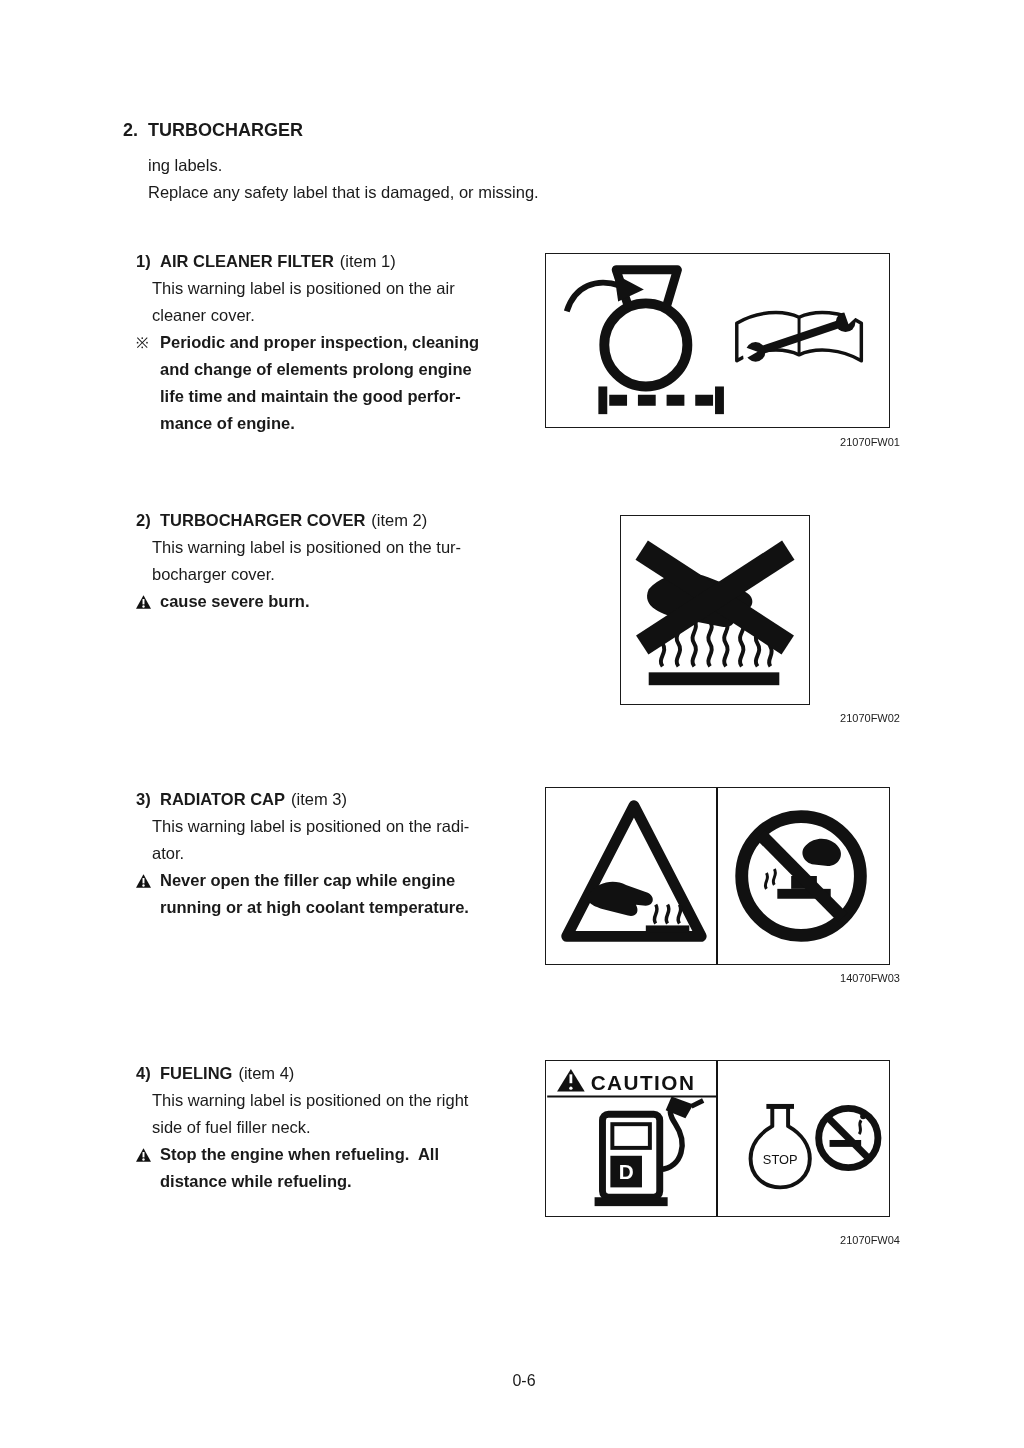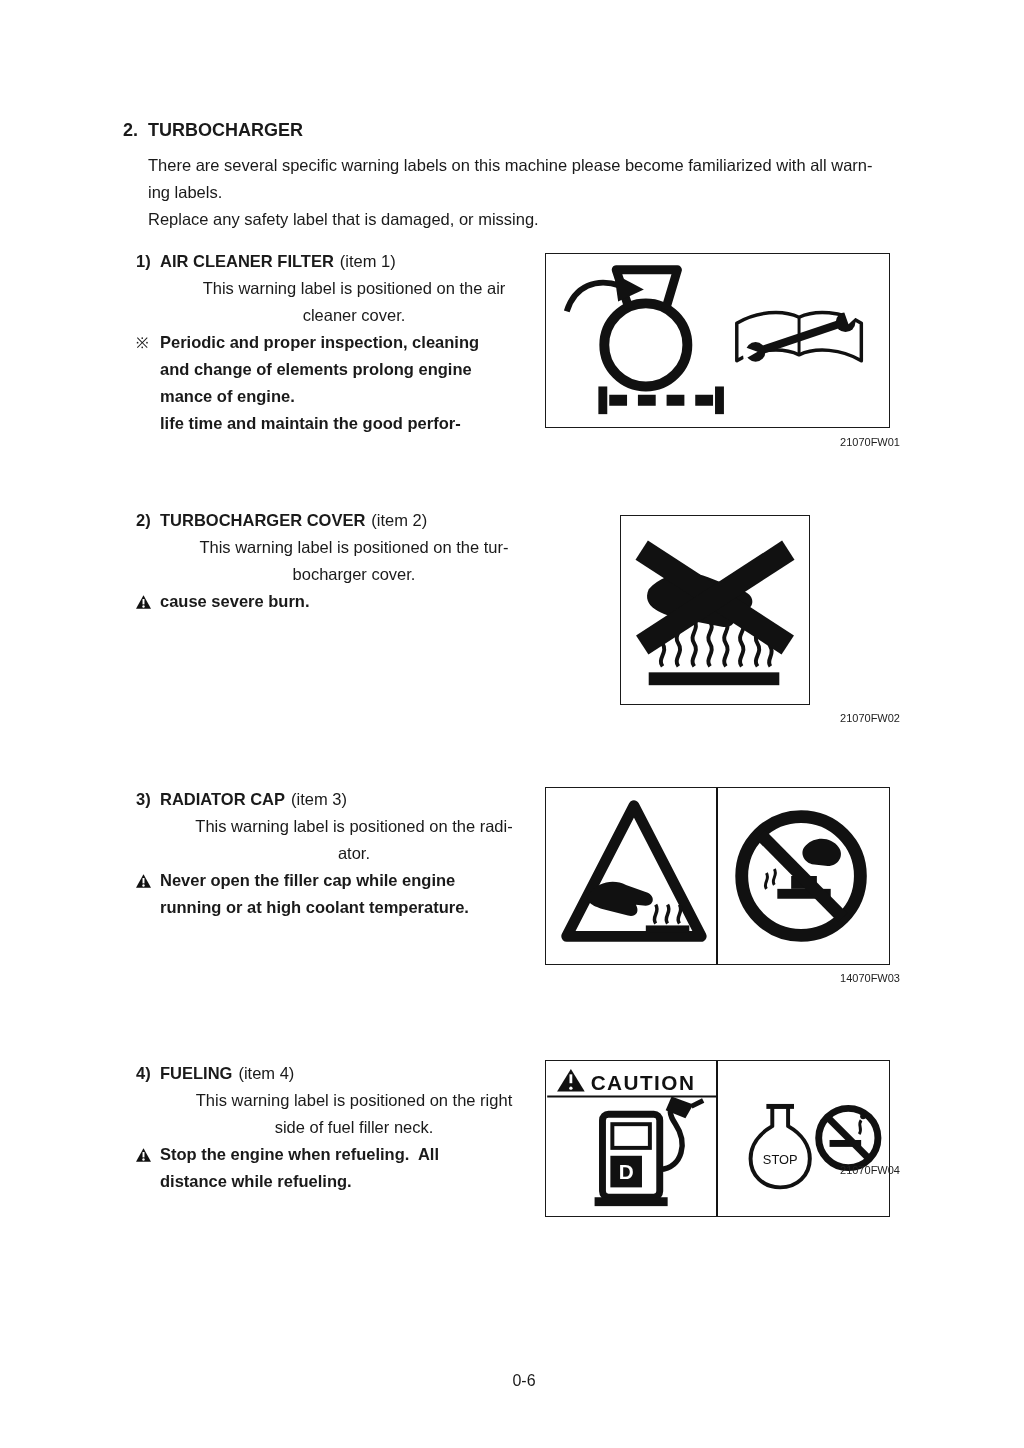--- a/index.html
+++ b/index.html
@@ -22,21 +22,21 @@
     font-size:16.5px; line-height:27px;
   }
   .line { white-space:pre; }
   .section {
     position:absolute; left:136px; width:420px;
     font-size:16.5px; line-height:27px;
   }
   .heading { display:flex; font-weight:bold; }
   .heading .num { width:24px; flex:none; }
   .heading .suffix { font-weight:normal; margin-left:6px; }
-  .body-lines { margin-left:16px;text-align:center; }
+  .body-lines { margin-left:16px; }
   .marked { display:flex; }
   .marked .marker { width:24px; flex:none; }
   .note-marker { font-size:15px; }
   .warn-ico { width:15px; height:14px; display:block; margin-top:7px; }
   .bold-lines { font-weight:bold; }
   .fig {
     position:absolute; border:1.5px solid #1a1a1a; background:#fff;
   }
   .fig svg { display:block; width:100%; height:100%; }
   .caption {
@@ -52,42 +52,41 @@
 <body>
 
 <div class="page">
 
   <div class="doc-title">
     <span>2.</span>
     <span>TURBOCHARGER</span>
   </div>
 
   <div class="intro">
-    <div class="line">There are several specific warning labels on this machine please become familiarized with all warn-</div>
     <div class="line">ing labels.</div>
     <div class="line">Replace any safety label that is damaged, or missing.</div>
   </div>
 
   <section class="section" style="top:248px">
     <div class="heading">
       <span class="num">1)</span>
       <span>AIR CLEANER FILTER</span>
       <span class="suffix">(item 1)</span>
     </div>
     <div class="body-lines">
       <div class="line">This warning label is positioned on the air</div>
       <div class="line">cleaner cover.</div>
     </div>
     <div class="marked">
       <span class="marker note-marker">※</span>
       <div class="bold-lines">
         <div class="line">Periodic and proper inspection, cleaning</div>
         <div class="line">and change of elements prolong engine</div>
+        <div class="line">life time and maintain the good perfor-</div>
         <div class="line">mance of engine.</div>
-        <div class="line">life time and maintain the good perfor-</div>
       </div>
     </div>
   </section>
 
   <div class="fig" style="left:545px; top:253px; width:345px; height:175px;">
     <svg viewBox="0 0 345 175">
 
       <circle cx="100" cy="92" r="42" fill="none" stroke="#111" stroke-width="10"></circle>
       <path d="M 83,55 L 70,16 L 132,16 L 120,56" fill="none" stroke="#111" stroke-width="9" stroke-linejoin="round"></path>
 
@@ -250,17 +249,17 @@
       <line x1="222" y1="46" x2="250" y2="46" stroke="#111" stroke-width="5"></line>
       <text x="236" y="104" font-size="13" fill="#111" text-anchor="middle">STOP</text>
 
       <circle cx="305" cy="78" r="30" fill="none" stroke="#111" stroke-width="7"></circle>
       <rect x="286" y="80" width="32" height="7" fill="#111"></rect>
       <path d="M316,74 c4,-5 -2,-9 2,-14" fill="none" stroke="#111" stroke-width="3"></path>
       <circle cx="320" cy="56" r="3" fill="#111"></circle>
       <line x1="284" y1="57" x2="326" y2="99" stroke="#111" stroke-width="7"></line>
     </svg>
   </div>
-  <div class="caption" style="top:1164px">21070FW04</div>
+  <div class="caption" style="top:1234px">21070FW04</div>
 
   <div class="page-number">0-6</div>
 
 </div>
 
 </body></html>

